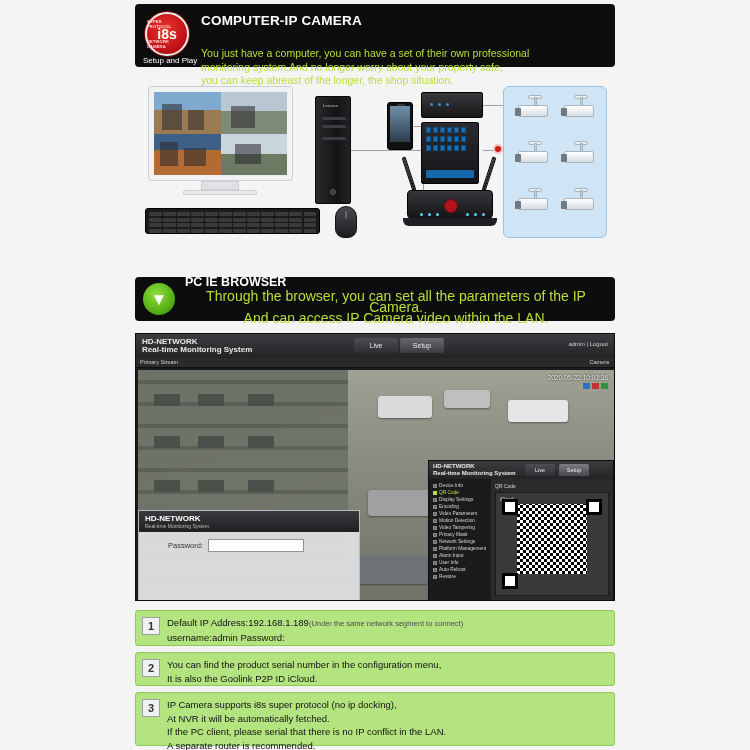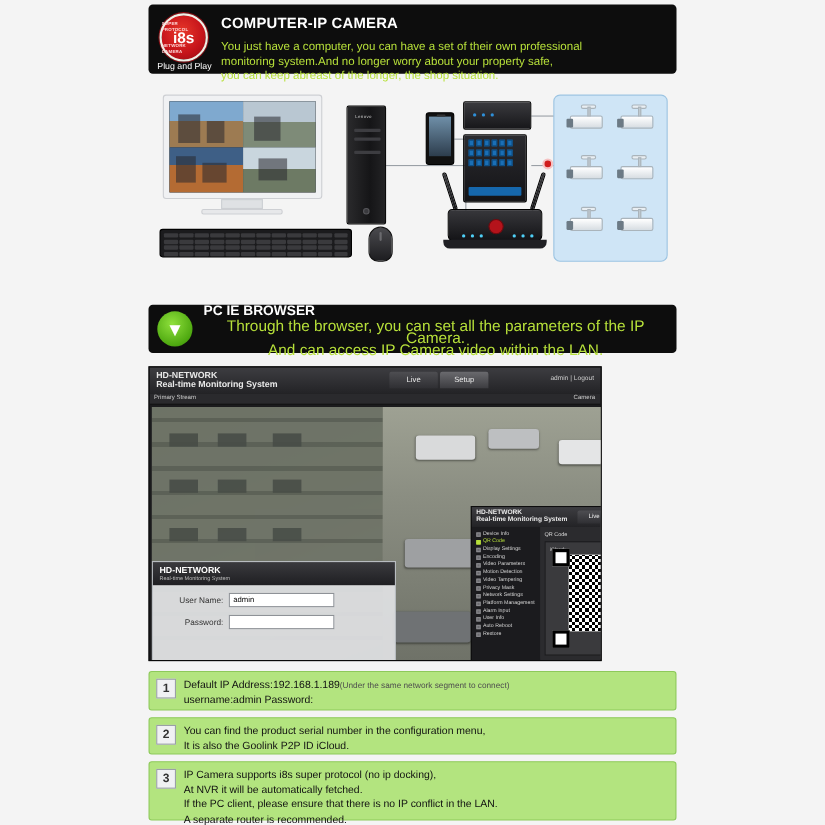--- a/index.html
+++ b/index.html
@@ -39,21 +39,21 @@
     position: absolute; bottom: 5px; font-size: 4px; letter-spacing: .2px; color:#ffd9d9;
   }
   .banner-badge .badge-main { font-size: 14px; line-height: 1; }
   .banner-plug {
     position: absolute; left: 8px; top: 52px;
     color: #ffffff; font-size: 8px;
   }
   .banner-text { margin-left: 12px; padding-top: 3px; }
   .banner-title {
     color: #ffffff; font-size: 13.5px; font-weight: bold; letter-spacing: .2px;
-    margin-bottom: 8px;
+    margin-bottom: 19px;
   }
   .banner-line { color: #b7e03a; font-size: 10.5px; line-height: 13.5px; }
 
   
   .diagram { position: absolute; left: 135px; top: 78px; width: 480px; height: 180px; }
 
   
   .monitor-outer { position:absolute; left: 13px; top: 8px; width: 145px; height: 95px;
     background: #f0f1f3; border: 1px solid #cdcfd3; border-radius: 3px; padding: 5px; }
   .monitor-screen { width: 100%; height: 100%; background: #1c2329; position: relative; overflow: hidden; }
@@ -137,21 +137,21 @@
     background: radial-gradient(circle at 42% 35%, #8fe03c 0%, #4ea810 70%, #2f7a08 100%);
     display:flex; align-items:center; justify-content:center;
     color:#fff; font-size:17px; line-height:1;
   }
   .banner2-text { margin-left:10px; }
   .banner2-title { color:#fff; font-size:12.5px; font-weight:bold; margin-bottom:2px; }
   .banner2-line { color:#b7e03a; font-size:14px; line-height:11px;text-align:center; }
 
   
   .browser {
-    position:absolute; left: 135px; top: 333px; width: 412px; height: 268px;
+    position:absolute; left: 135px; top: 333px; width: 480px; height: 268px;
     background:#1b1b1d; border:1px solid #0a0a0a; overflow:hidden;
   }
   .br-top { height: 24px; background: linear-gradient(#3d3d41,#232326); position:relative; }
   .br-logo { position:absolute; left:6px; top:3px; color:#e8e8e8; font-size:8px; font-weight:bold; }
   .br-tab {
     position:absolute; top:4px; width:44px; height:15px; border-radius:2px 2px 0 0;
     font-size:7px; color:#e8e8e8; display:flex; align-items:center; justify-content:center;
   }
   .br-tab.live { left: 218px; background: linear-gradient(#4e4e52,#2f2f33); }
   .br-tab.setup { left: 264px; background: linear-gradient(#6a6a6e,#3c3c40); }
@@ -237,21 +237,21 @@
 <body>
 
 <div class="page">
 
   <div class="banner">
     <div class="banner-badge">
       <span class="badge-top">SUPER PROTOCOL</span>
       <span class="badge-main">i8s</span>
       <span class="badge-bot">NETWORK CAMERA</span>
     </div>
-    <div class="banner-plug">Plug and Play</div>
+    <div class="banner-plug">Setup and Play</div>
     <div class="banner-text">
       <div class="banner-title">COMPUTER-IP CAMERA</div>
       <div class="banner-line">You just have a computer, you can have a set of their own professional</div>
       <div class="banner-line">monitoring system.And no longer worry about your property safe,</div>
       <div class="banner-line">you can keep abreast of the longer, the shop situation.</div>
     </div>
   </div>
 
   <div class="diagram">
 
@@ -499,24 +499,20 @@
         <i style="background:#c93030;"></i>
         <i style="background:#2f8f3f;"></i>
       </div>
 
       <div class="login">
         <div class="login-head">
           <div class="l1">HD-NETWORK</div>
           <div class="l2">Real-time Monitoring System</div>
         </div>
         <div class="login-row">
-          <label>User Name:</label>
-          <input type="text" value="admin" style="">
-        </div>
-        <div class="login-row">
           <label>Password:</label>
           <input type="password" value="" style="">
         </div>
 
       </div>
 
       <div class="inner">
         <div class="inner-top">
           <div class="inner-logo">HD-NETWORK</div>
           <div class="inner-logo" style="top:9px;">Real-time Monitoring System</div>
@@ -612,18 +608,18 @@
       <div>You can find the product serial number in the configuration menu,</div>
       <div>It is also the Goolink P2P ID iCloud.</div>
     </div>
   </div>
 
   <div class="note" id="note3">
     <div class="note-num">3</div>
     <div class="note-body">
       <div>IP Camera supports i8s super protocol (no ip docking),</div>
       <div>At NVR it will be automatically fetched.</div>
-      <div>If the PC client, please ensure that there is no IP conflict in the LAN.</div>
+      <div>If the PC client, please serial that there is no IP conflict in the LAN.</div>
       <div>A separate router is recommended.</div>
     </div>
   </div>
 
 </div>
 
 </body></html>

